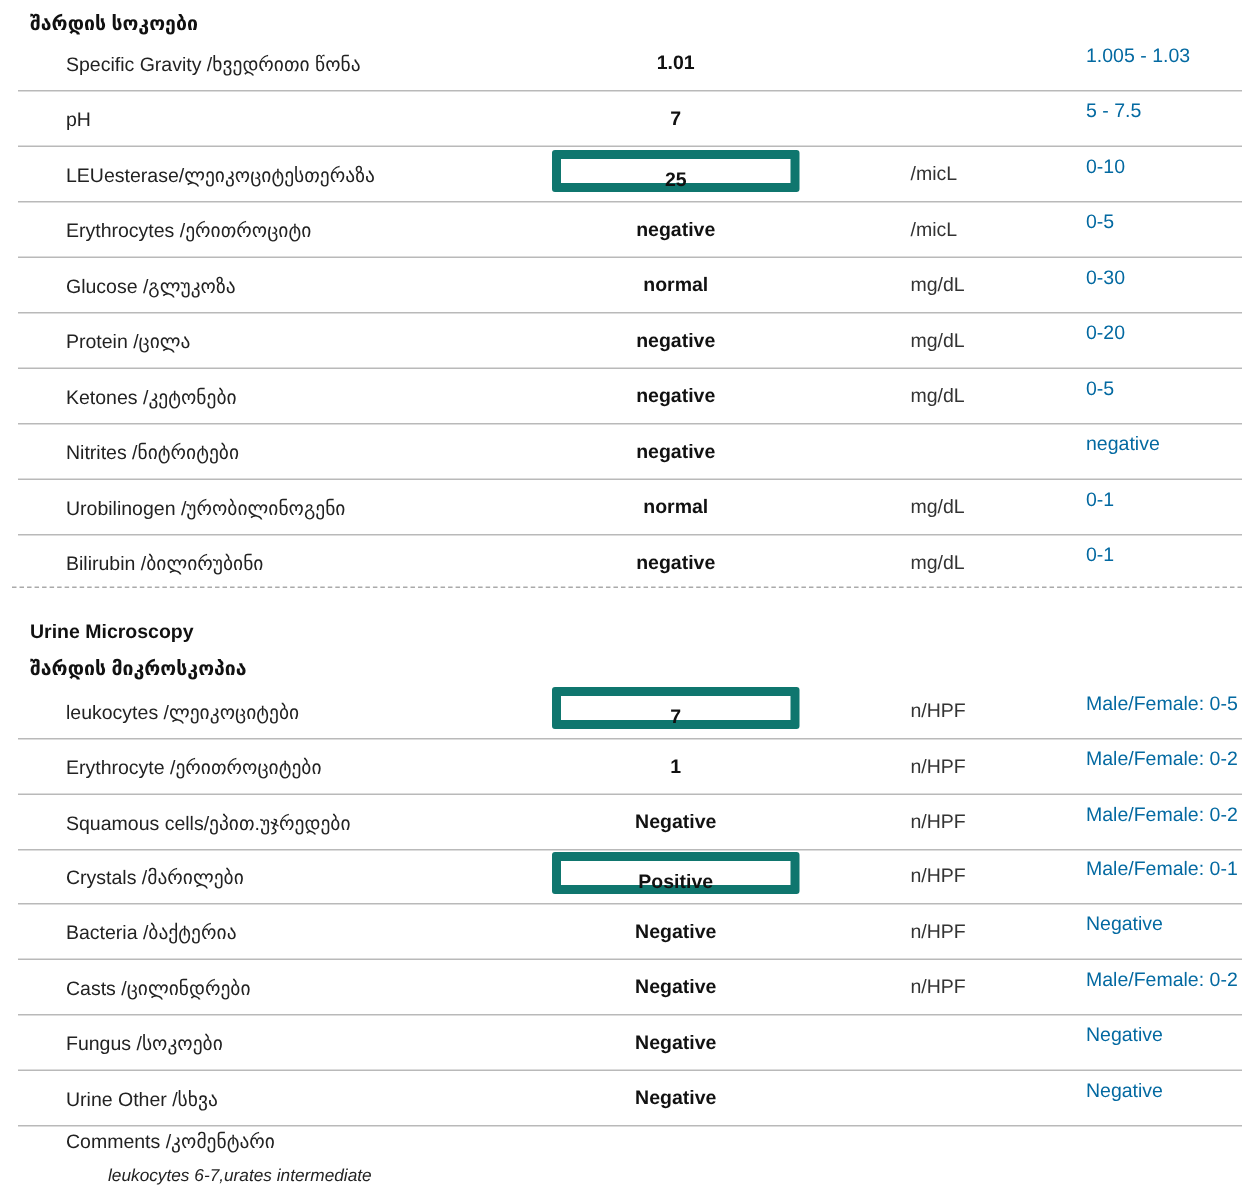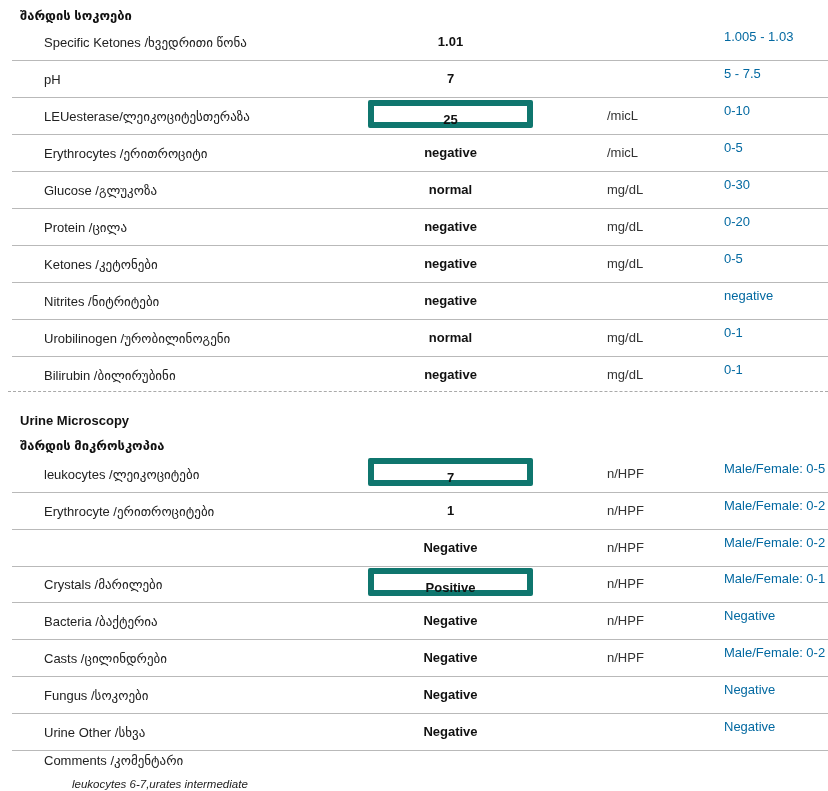--- a/index.html
+++ b/index.html
@@ -43,21 +43,21 @@
       position: absolute; left: 72px; top: 778px; font-size: 11.5px; font-style: italic; color: #222;
     }
   </style>
 </head>
 <body>
 
 <div class="section-title" style="top:8px;">შარდის სოკოები</div>
 
 <div id="general-rows">
     <div class="row" style="top: 23px;">
-      <span class="lbl">Specific Ketones /ხვედრითი წონა</span>
+      <span class="lbl">Specific Gravity /ხვედრითი წონა</span>
       <span class="val">1.01</span>
       <span class="unit"></span>
       <span class="ref">1.005 - 1.03</span>
     </div>
     <div class="row" style="top: 60px;">
       <span class="lbl">pH</span>
       <span class="val">7</span>
       <span class="unit"></span>
       <span class="ref">5 - 7.5</span>
     </div>
@@ -123,20 +123,21 @@
       <span class="unit">n/HPF</span>
       <span class="ref">Male/Female: 0-5</span>
     </div>
     <div class="row" style="top: 491.8px;">
       <span class="lbl">Erythrocyte /ერითროციტები</span>
       <span class="val">1</span>
       <span class="unit">n/HPF</span>
       <span class="ref">Male/Female: 0-2</span>
     </div>
     <div class="row" style="top: 528.6px;">
+      <span class="lbl">Squamous cells/ეპით.უჯრედები</span>
       <span class="val">Negative</span>
       <span class="unit">n/HPF</span>
       <span class="ref">Male/Female: 0-2</span>
     </div>
     <div class="row" style="top: 565.4px;">
       <span class="lbl">Crystals /მარილები</span>
       <span class="val boxed">Positive</span>
       <span class="unit">n/HPF</span>
       <span class="ref">Male/Female: 0-1</span>
     </div>

